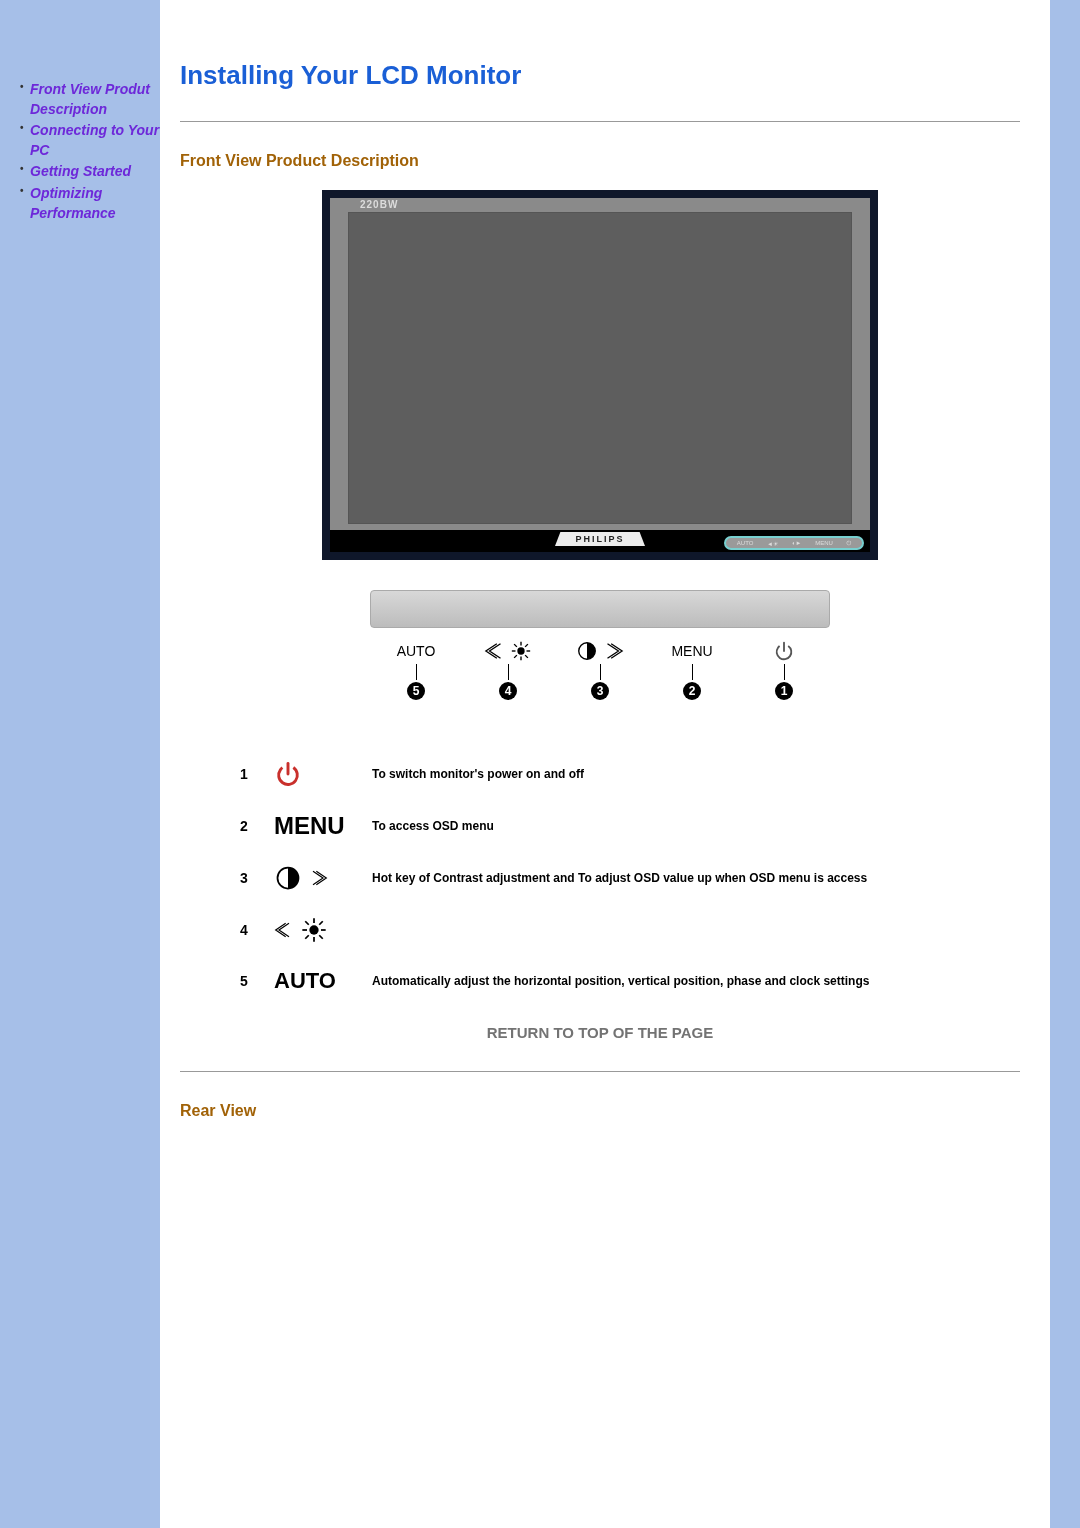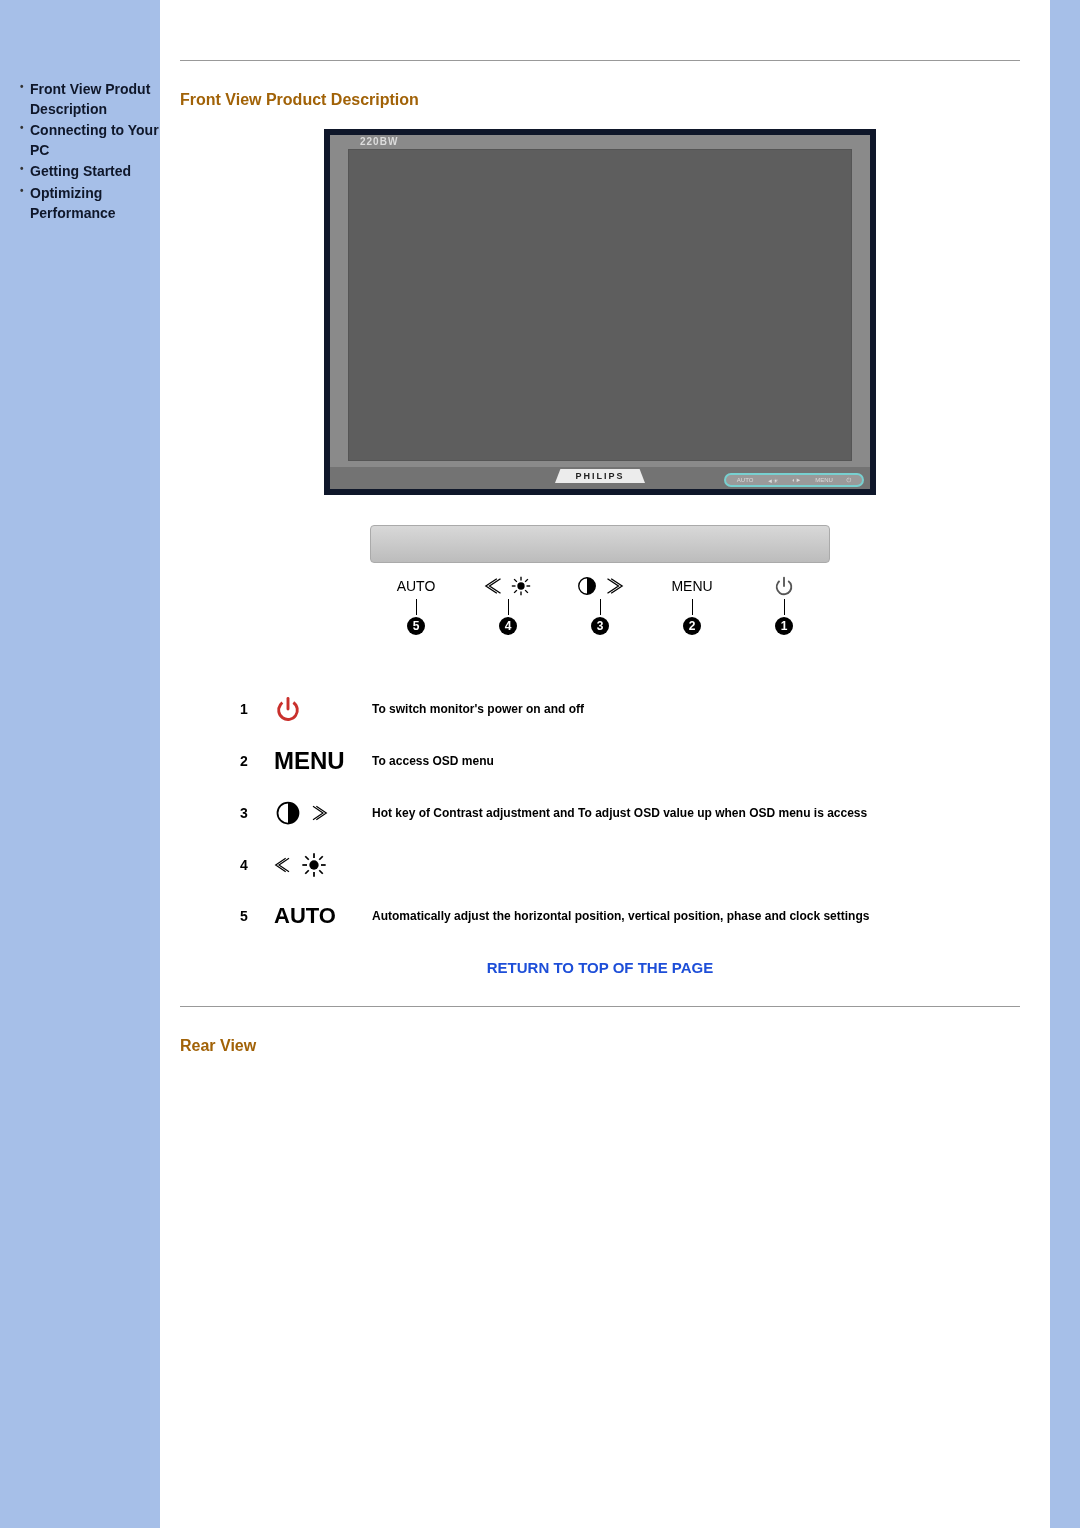--- a/index.html
+++ b/index.html
@@ -39,21 +39,21 @@
     margin-bottom: 2px;
   }
   .sidebar li.bulleted::before {
     content: "•";
     position: absolute;
     left: 0;
     top: 0;
     font-size: 10px;
     color: #333;
   }
-  .sidebar a { color: #0f172a; text-decoration: none; }
+  .sidebar a { color: #6d28d9; text-decoration: none; font-style: italic; }
 
   .main {
     flex: 1;
     background: #ffffff;
     padding: 40px 30px 60px 20px;
     position: relative;
   }
   .right-gutter {
     width: 30px;
     background: #a6bfe8;
@@ -79,21 +79,21 @@
   
   .monitor-wrap {
     display: flex;
     flex-direction: column;
     align-items: center;
     margin-bottom: 60px;
   }
   .monitor {
     width: 540px;
     background: #8a8a8a;
-    border: 6px solid #0f172a;
+    border: 8px solid #0f172a;
     position: relative;
   }
   .monitor-top {
     height: 14px;
     background: #8a8a8a;
     position: relative;
   }
   .model {
     position: absolute;
     left: 30px;
@@ -104,21 +104,21 @@
     letter-spacing: 1px;
   }
   .screen {
     background: #5e5e5e;
     height: 310px;
     margin: 0 18px 6px 18px;
     border: 1px solid #555;
   }
   .monitor-bottom {
     height: 22px;
-    background: #737373;
+    background: #000000;
     position: relative;
   }
   .brand-plate {
     position: absolute;
     left: 50%;
     transform: translateX(-50%);
     bottom: 6px;
     width: 90px;
     height: 14px;
     background: #ececec;
@@ -233,21 +233,21 @@
   .menu-word { font-family: Arial; font-weight: bold; font-size: 24px; }
   .auto-word { font-family: Arial; font-weight: bold; font-size: 22px; }
 
   .return-link {
     text-align: center;
     margin-top: 30px;
     margin-bottom: 30px;
     font-weight: bold;
     font-size: 15px;
   }
-  .return-link a { color: #1d4ed8; text-decoration: none; }
+  .return-link a { color: #737373; text-decoration: none; }
 
   .rear-heading {
     color: #a16207;
     font-weight: bold;
     font-size: 16px;
     margin-top: 30px;
   }
 </style>
 </head>
 <body>
@@ -304,20 +304,21 @@
       <li class="bulleted">
         <a><span>Getting Started</span></a>
       </li>
       <li class="bulleted">
         <a><span>Optimizing Performance</span></a>
       </li>
     </ul>
   </nav>
 
   <main class="main">
+    <h1 class="page-title">Installing Your LCD Monitor</h1>
     <hr class="sep">
 
     <div class="section-heading">Front View Product Description</div>
 
     <div class="monitor-wrap">
       <div class="monitor">
         <div class="monitor-top">
           <span class="model">220BW</span>
         </div>
         <div class="screen"></div>

